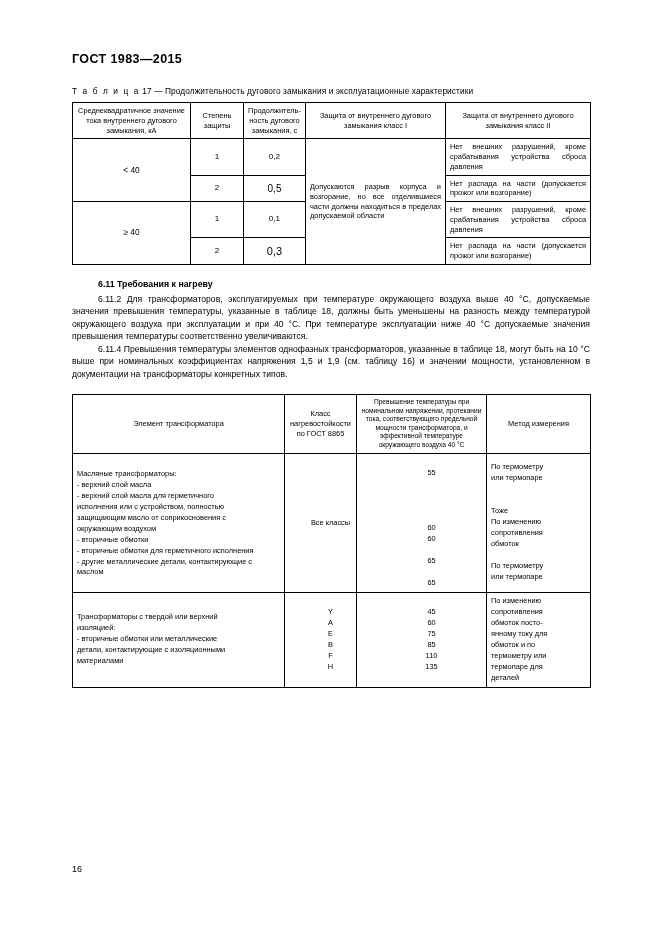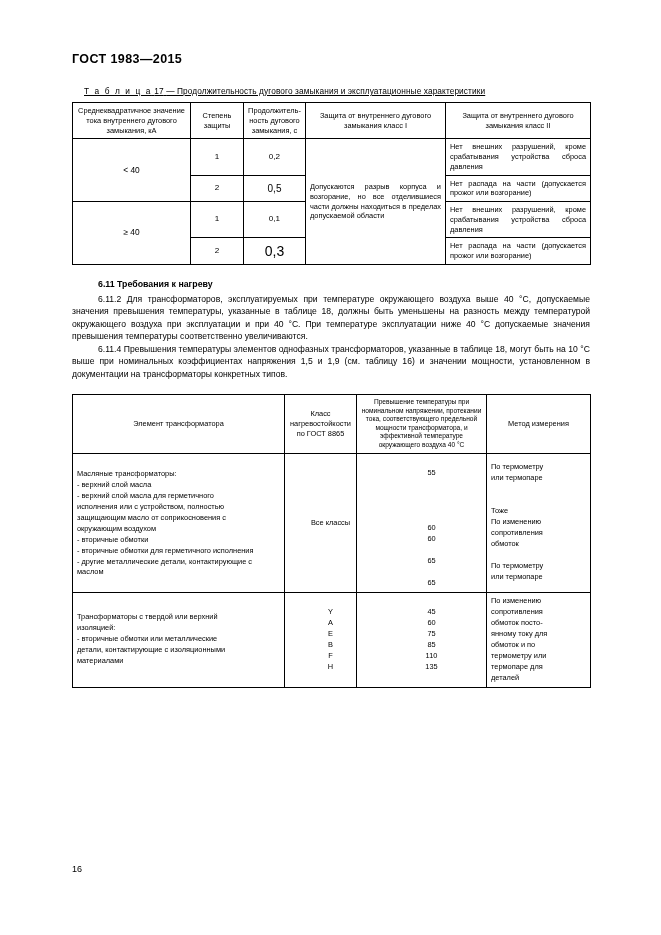--- a/index.html
+++ b/index.html
@@ -30,23 +30,22 @@
     letter-spacing: 0.4px;
   }
   .content {
     position: absolute;
     top: 86px;
     left: 72px;
     width: 518px;
   }
   .tbl-caption {
     font-size: 8.3px;
-    margin: 0 0 6px 12px;
+    margin: 0 0 6px 0;
     letter-spacing: 0.1px;
-    text-decoration: underline;
   }
   .sp { letter-spacing: 1.6px; }
 
   table.grid {
     border-collapse: collapse;
     width: 518px;
     table-layout: fixed;
   }
   table.grid td, table.grid th {
     border: 0.8px solid #000;
@@ -143,21 +142,21 @@
         <td class="j">Нет распада на части (допускается прожог или возгорание)</td>
       </tr>
       <tr>
         <td class="c" rowspan="2" style="font-size:8.4px;">≥ 40</td>
         <td class="c" style="font-size:8.1px;">1</td>
         <td class="c" style="font-size:8.1px;">0,1</td>
         <td class="j">Нет внешних разрушений, кроме срабатывания устройства сброса давления</td>
       </tr>
       <tr>
         <td class="c" style="font-size:8.1px;">2</td>
-        <td class="c" style="font-size:14px;text-align:center;">0,3</td>
+        <td class="c" style="font-size:11px;text-align:center;">0,3</td>
         <td class="j">Нет распада на части (допускается прожог или возгорание)</td>
       </tr>
     </tbody>
       </table>
 
     <div class="sec-title">6.11 Требования к нагреву</div>
 
     <p class="body-text para">6.11.2 Для трансформаторов, эксплуатируемых при температуре окружающего воздуха выше 40 °C, допускаемые значения превышения температуры, указанные в таблице 18, должны быть уменьшены на разность между температурой окружающего воздуха при эксплуатации и при 40 °C. При температуре эксплуатации ниже 40 °C допускаемые значения превышения температуры соответственно увеличиваются.</p>
     <p class="body-text para">6.11.4 Превышения температуры элементов однофазных трансформаторов, указанные в таблице 18, могут быть на 10 °C выше при номинальных коэффициентах напряжения 1,5 и 1,9 (см. таблицу 16) и значении мощности, установленном в документации на трансформаторы конкретных типов.</p>
 

